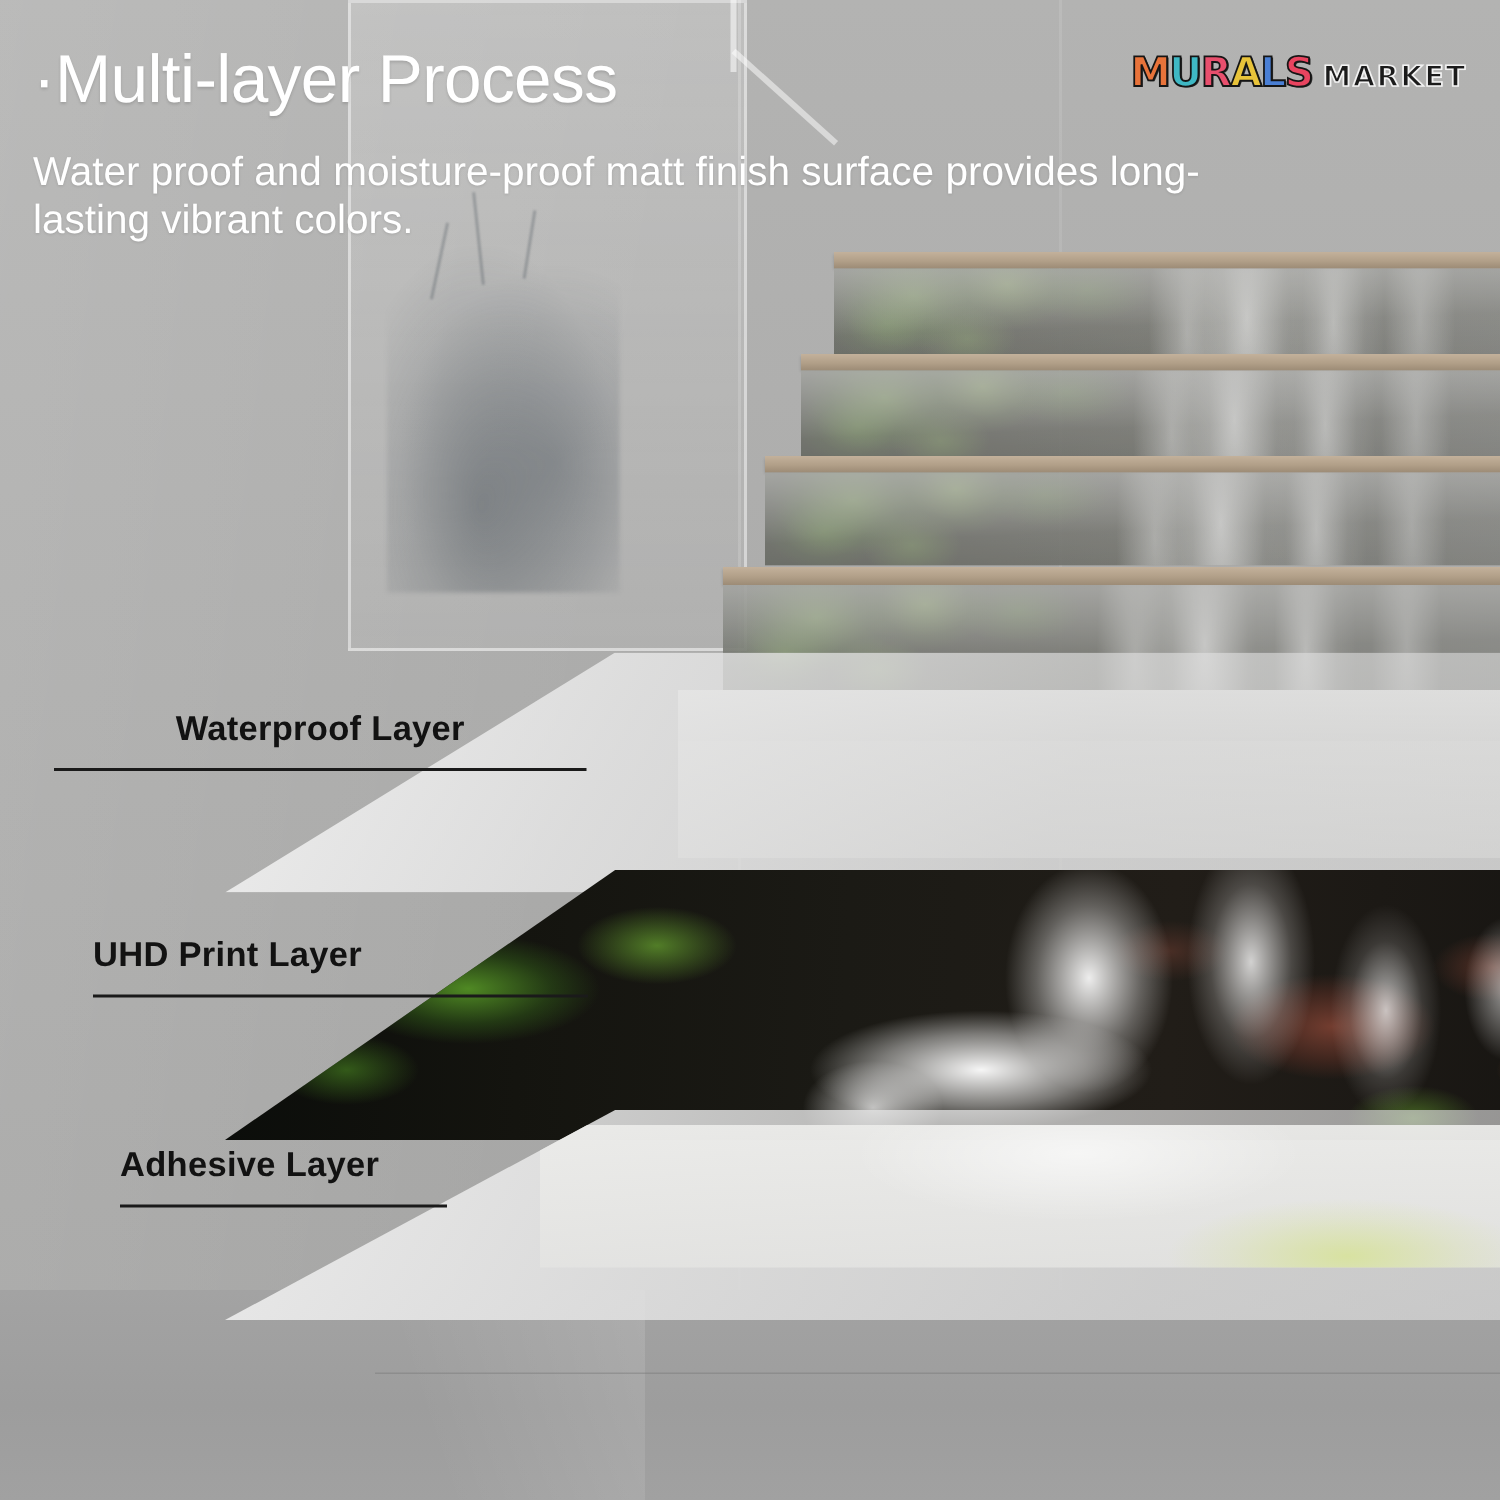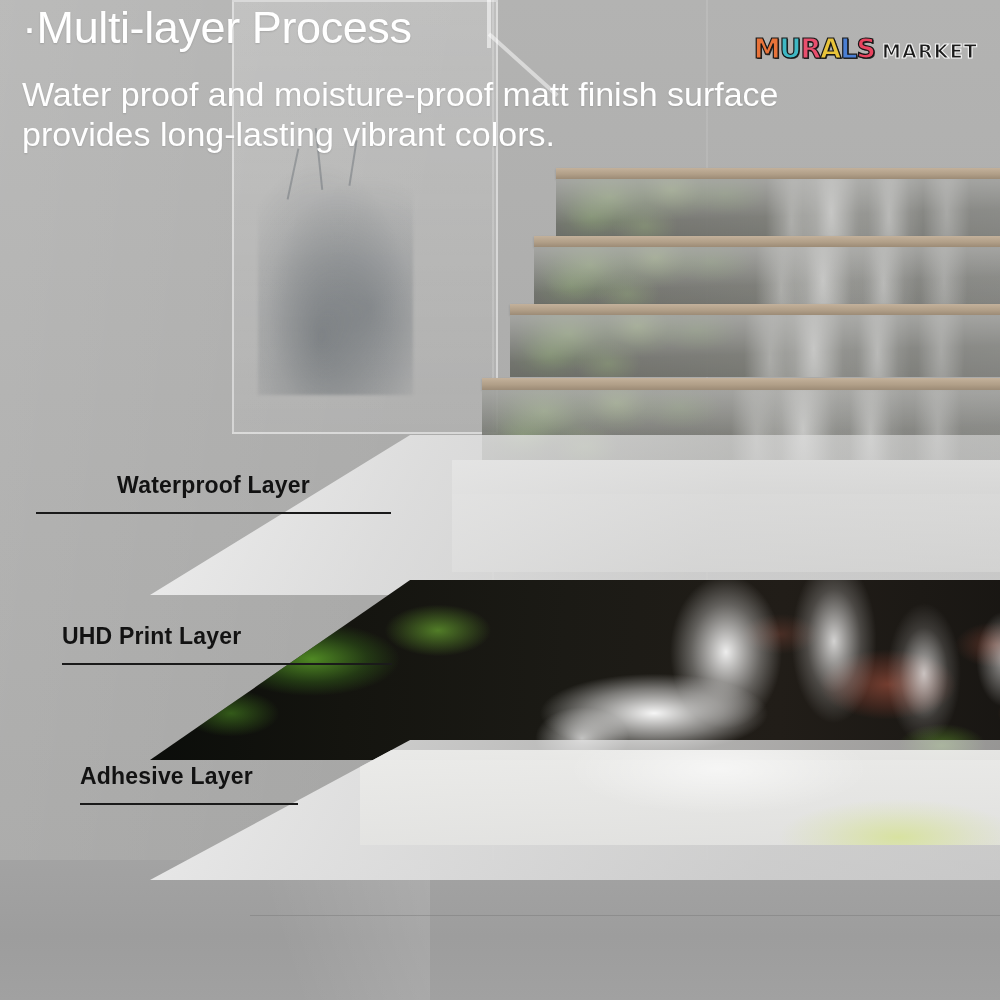--- a/index.html
+++ b/index.html
@@ -233,34 +233,34 @@
 
   #callout-uhd { left: 62px; top: 625px; }
   #callout-uhd .callout-rule { width: 330px; }
 
   #callout-adhesive { left: 80px; top: 765px; }
   #callout-adhesive .callout-rule { width: 218px; }
 
   
   .heading-block {
     position: absolute;
-    left: 22px; top: 5px;
+    left: 22px; top: 30px;
     z-index: 50;
   }
   .page-title {
     font-size: 45px;
     color: #ffffff;
     line-height: 1;
     letter-spacing: -.4px;
     white-space: nowrap;
     text-shadow: 0 1px 2px rgba(0,0,0,.14);
   }
   .page-subtitle {
     margin-top: 24px;
-    font-size: 34px;
+    font-size: 27px;
     color: #ffffff;
     line-height: 1.18;
     max-width: 800px;
     text-shadow: 0 1px 2px rgba(0,0,0,.12);
   }
 
   
   .logo {
     position: absolute;
     right: 22px; top: 33px;

